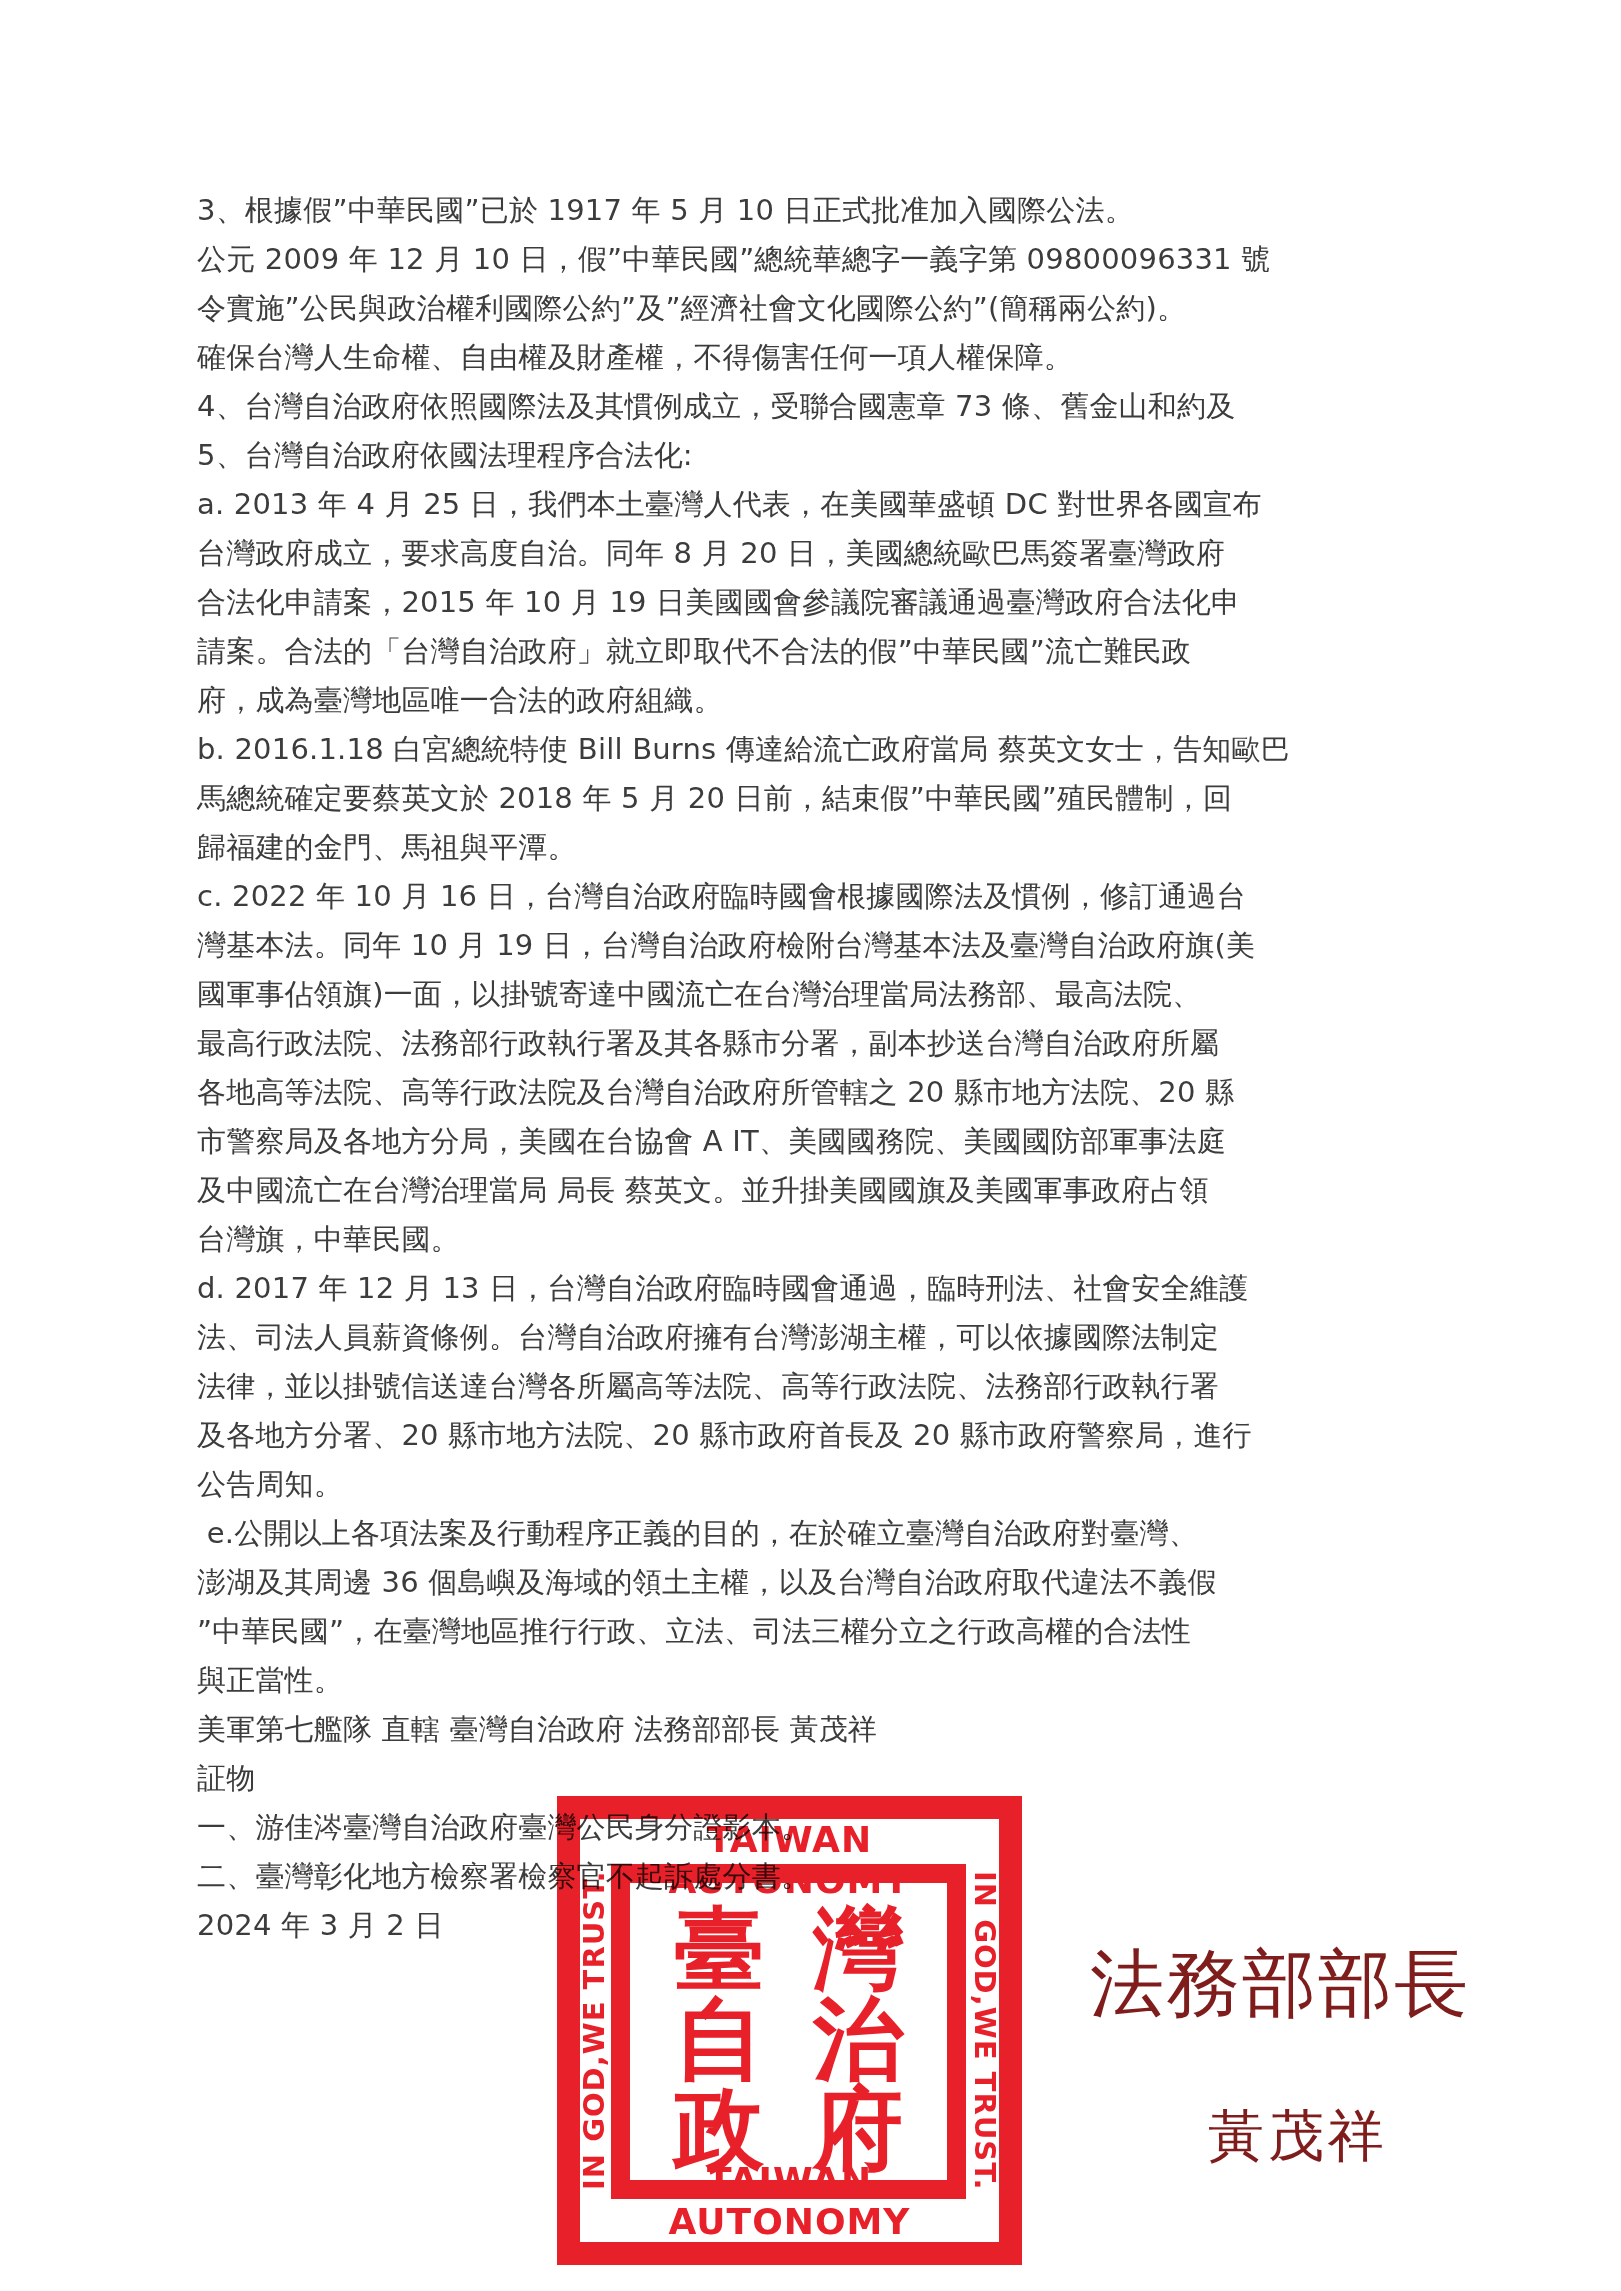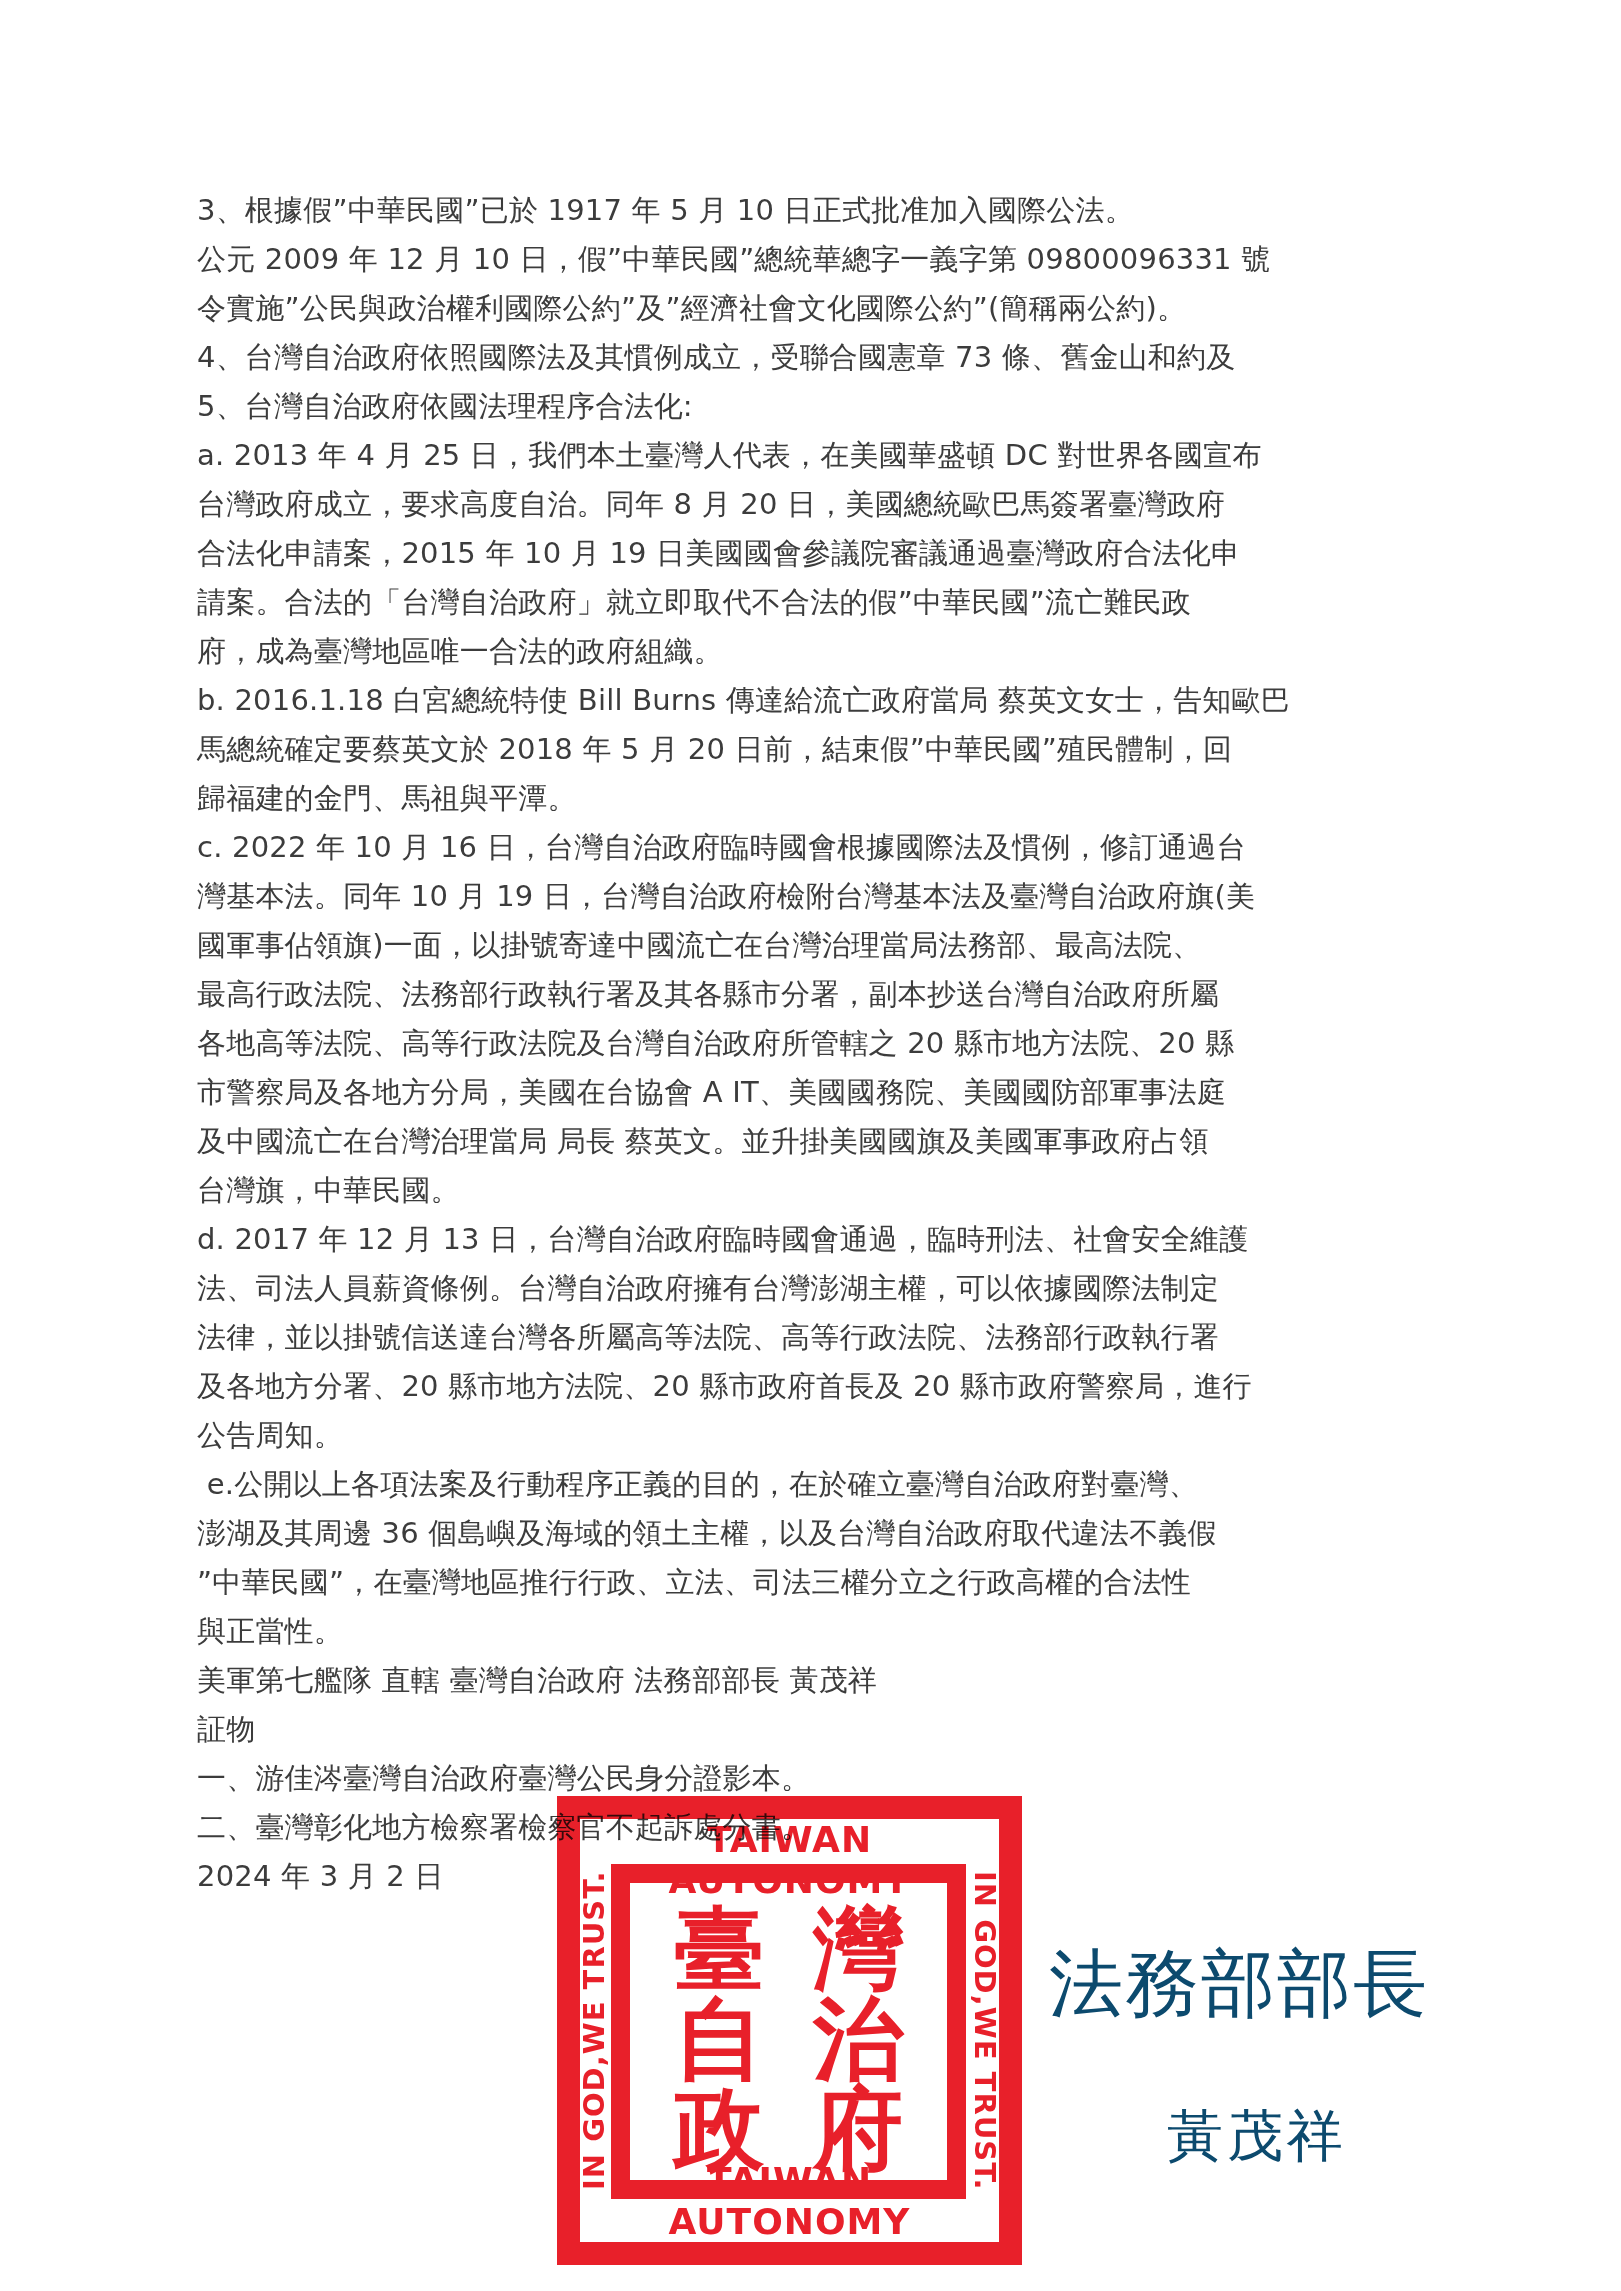--- a/index.html
+++ b/index.html
@@ -103,25 +103,25 @@
       font-family: "DejaVu Serif", "Liberation Serif", serif;
       font-weight: bold;
       color: #e8202a;
       font-size: 90px;
       line-height: 90px;
     }
 
     
     .signature {
       position: absolute;
-      left: 1049px;
+      left: 1090px;
       top: 1936px;
       width: 510px;
       font-family: "DejaVu Serif", "Liberation Serif", serif;
-      color: #0c4a6e;
+      color: #7f1d1d;
     }
     .sig-title {
       font-size: 74px;
       line-height: 94px;
       letter-spacing: 2px;
       white-space: nowrap;
     }
     .sig-name {
       font-size: 56px;
       line-height: 94px;
@@ -133,20 +133,21 @@
   </style>
 </head>
 <body>
 
 <div class="page">
 
   <div class="body-text">
     <div class="line">3、根據假”中華民國”已於 1917 年 5 月 10 日正式批准加入國際公法。</div>
     <div class="line">公元 2009 年 12 月 10 日，假”中華民國”總統華總字一義字第 09800096331 號</div>
     <div class="line">令實施”公民與政治權利國際公約”及”經濟社會文化國際公約”(簡稱兩公約)。</div>
+    <div class="line">確保台灣人生命權、自由權及財產權，不得傷害任何一項人權保障。</div>
     <div class="line">4、台灣自治政府依照國際法及其慣例成立，受聯合國憲章 73 條、舊金山和約及</div>
     <div class="line">5、台灣自治政府依國法理程序合法化:</div>
     <div class="line">a. 2013 年 4 月 25 日，我們本土臺灣人代表，在美國華盛頓 DC 對世界各國宣布</div>
     <div class="line">台灣政府成立，要求高度自治。同年 8 月 20 日，美國總統歐巴馬簽署臺灣政府</div>
     <div class="line">合法化申請案，2015 年 10 月 19 日美國國會參議院審議通過臺灣政府合法化申</div>
     <div class="line">請案。合法的「台灣自治政府」就立即取代不合法的假”中華民國”流亡難民政</div>
     <div class="line">府，成為臺灣地區唯一合法的政府組織。</div>
     <div class="line">b. 2016.1.18 白宮總統特使 Bill Burns 傳達給流亡政府當局 蔡英文女士，告知歐巴</div>
     <div class="line">馬總統確定要蔡英文於 2018 年 5 月 20 日前，結束假”中華民國”殖民體制，回</div>
     <div class="line">歸福建的金門、馬祖與平潭。</div>

